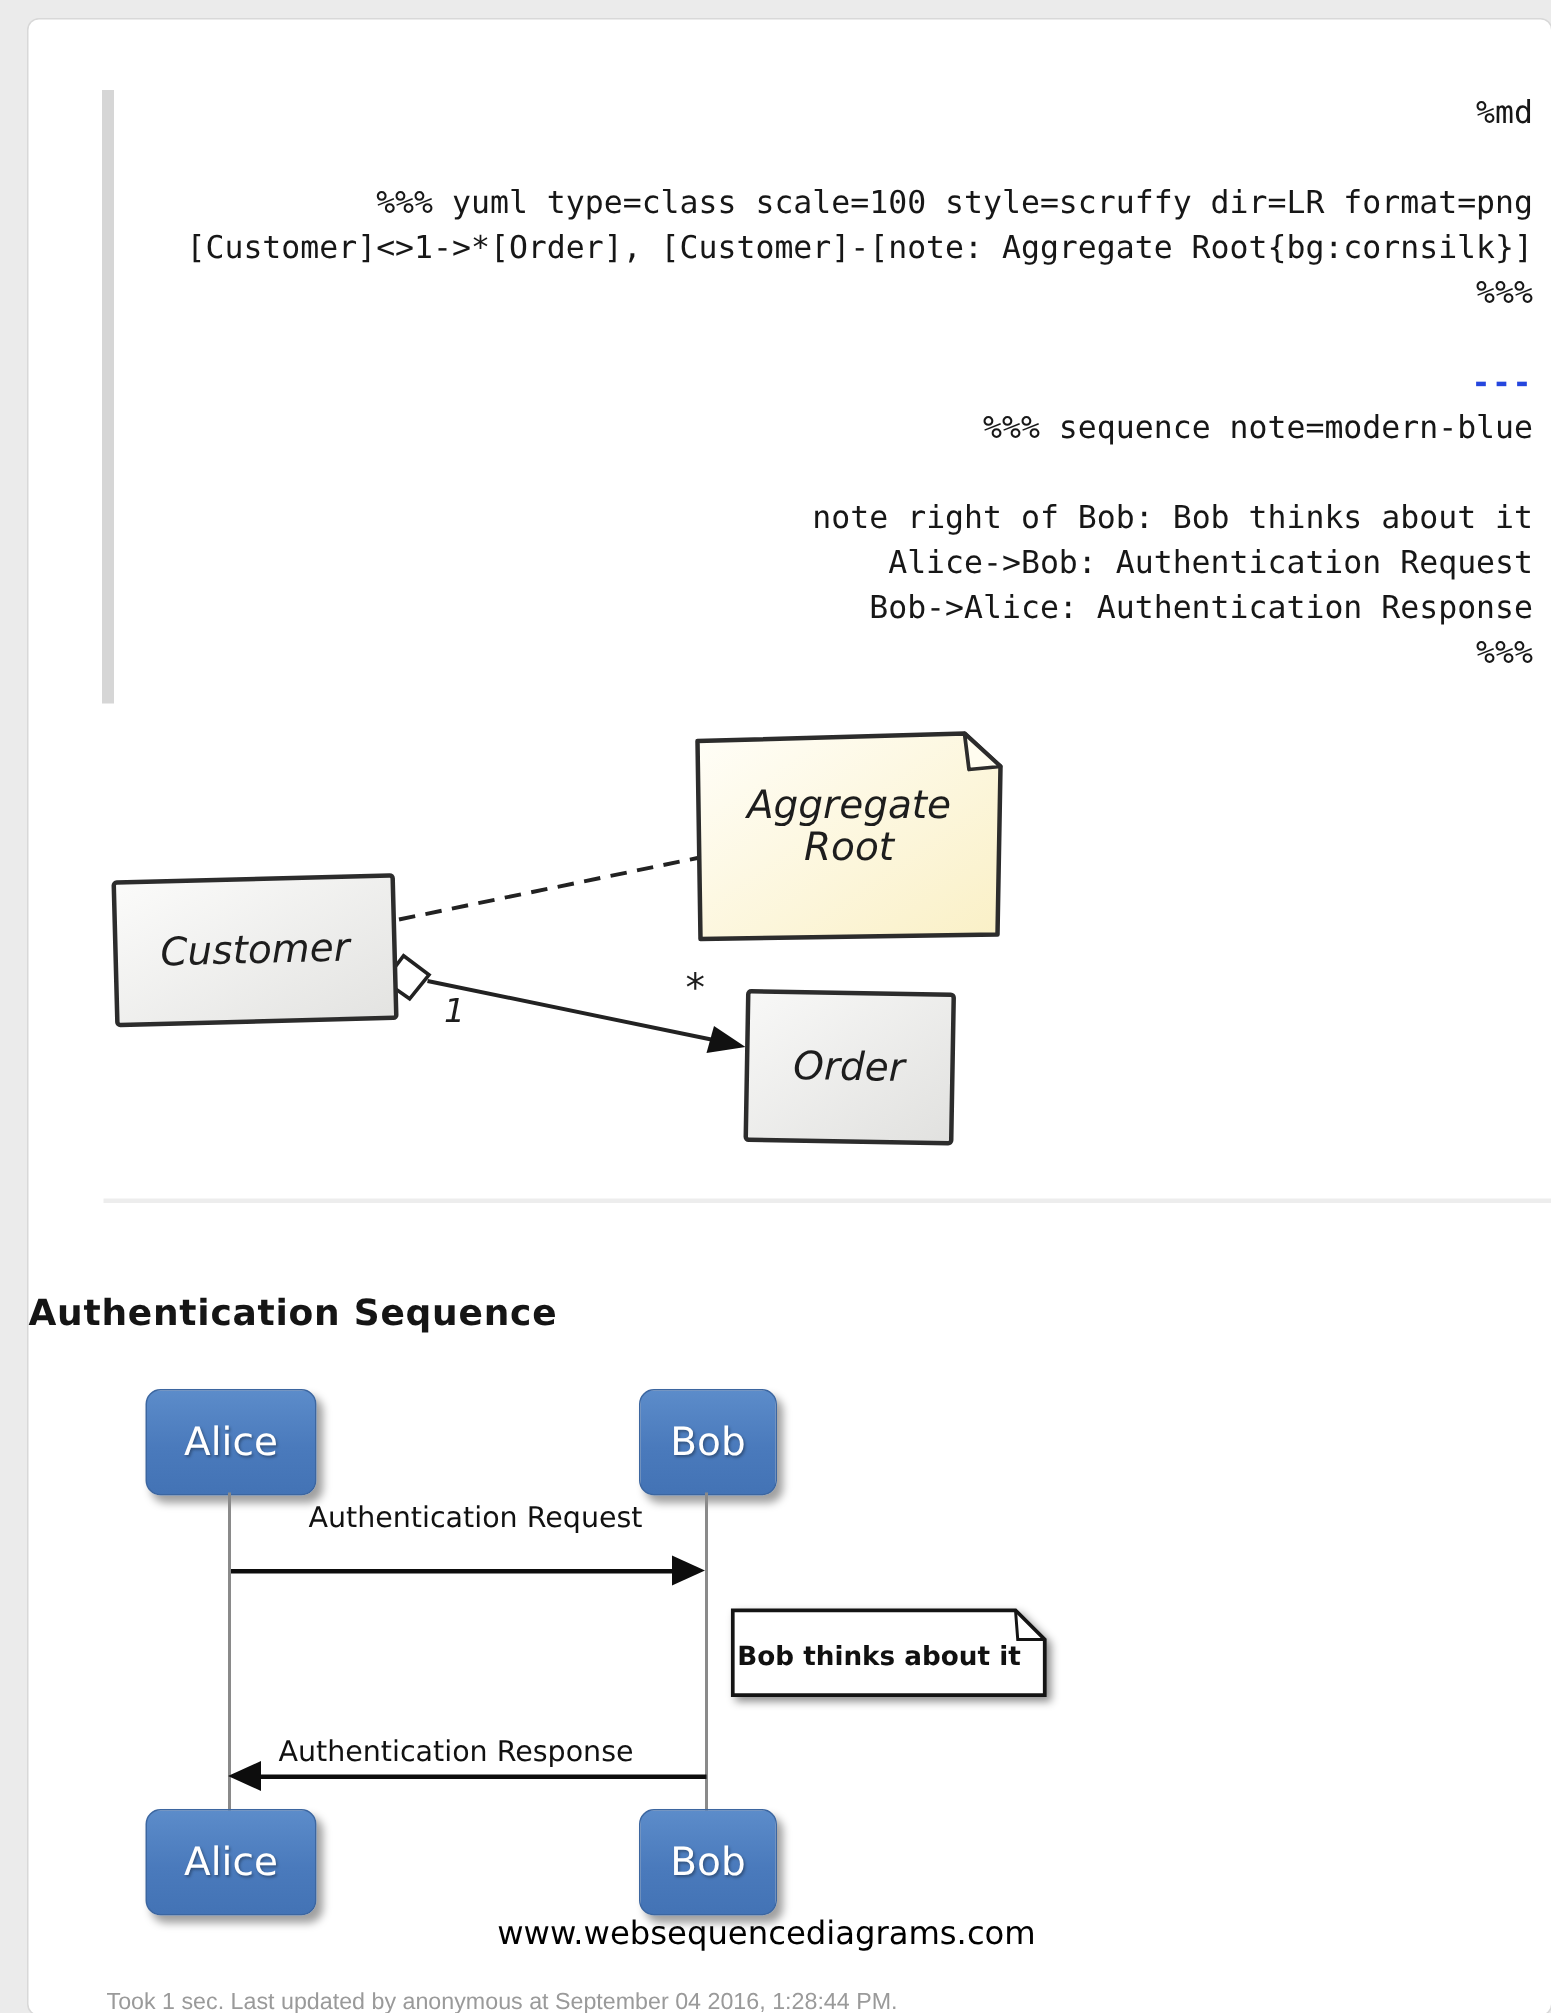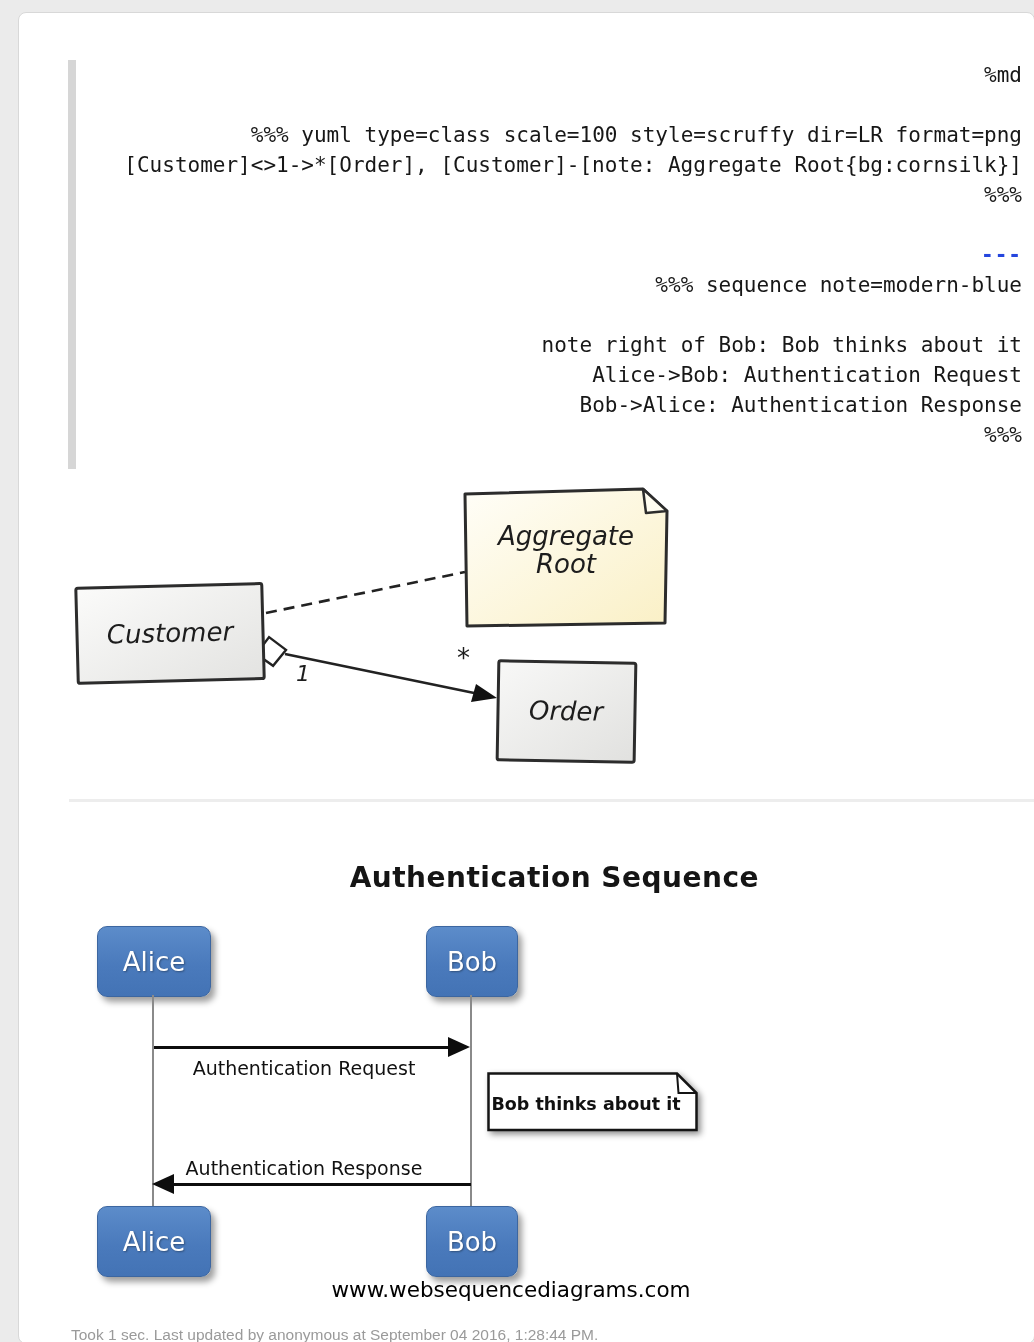--- a/index.html
+++ b/index.html
@@ -15,22 +15,22 @@
   .code-line.blue{color:#2546de;font-weight:bold;letter-spacing:1px;}
 
   
   .hr-sep{position:absolute;left:50px;top:786px;width:984px;height:3px;background:#ededed;}
 
   
   .classdiag{position:absolute;left:40px;top:462px;width:700px;height:300px;}
   .scruffy-text{font-family:"DejaVu Sans",sans-serif;font-style:italic;fill:#1d1d1d;}
 
   
-  .seq-title{position:absolute;left:0px;top:848px;width:740px;text-align:right;
-             font-size:28px;font-weight:bold;color:#151515;letter-spacing:0.5px;}
+  .seq-title{position:absolute;left:0px;top:848px;width:740px;text-align:left;
+             font-size:24px;font-weight:bold;color:#151515;letter-spacing:0.5px;}
   .actor{position:absolute;height:69px;border-radius:10px;border:1px solid #3c66a0;
          background:linear-gradient(180deg,#5c8cca 0%,#4a7abc 55%,#4373b5 100%);
          box-shadow:4px 5px 6px rgba(0,0,0,0.38);
          color:#ffffff;font-size:26px;display:flex;align-items:center;justify-content:center;
          text-shadow:1px 1px 2px rgba(0,0,0,0.35);}
   .lifeline{position:absolute;width:2px;background:#8a8a8a;}
   .msg-label{position:absolute;left:135px;width:300px;text-align:center;font-size:19px;color:#111;}
   .msg-line{position:absolute;height:3px;background:#0d0d0d;}
   .head-right{position:absolute;width:0;height:0;border-top:10px solid transparent;
               border-bottom:10px solid transparent;border-left:22px solid #0d0d0d;}
@@ -112,21 +112,21 @@
     <div class="hr-sep"></div>
 
     <div class="seq-title">Authentication Sequence</div>
 
     <div class="actor" style="left:78px;top:913px;width:112px;">Alice</div>
     <div class="actor" style="left:407px;top:913px;width:90px;">Bob</div>
 
     <div class="lifeline" style="left:133px;top:982px;height:212px;"></div>
     <div class="lifeline" style="left:451px;top:982px;height:212px;"></div>
 
-    <div class="msg-label" style="top:1044px;">Authentication Request</div>
+    <div class="msg-label" style="top:988px;padding-left:13px;">Authentication Request</div>
     <div class="msg-line" style="left:135px;top:1033px;width:296px;"></div>
     <div class="head-right" style="left:429px;top:1024px;"></div>
 
     <div class="seqnote">
       <svg viewBox="0 0 211 60" width="211" height="60">
         <polygon points="1.5,1.5 190,1.5 209.5,21 209.5,58 1.5,58" fill="#ffffff" stroke="#141414" stroke-width="2.5"></polygon>
         <polyline points="190,1.5 191.5,21 209.5,21" fill="none" stroke="#141414" stroke-width="2"></polyline>
         <text x="99" y="38" font-size="17.5" text-anchor="middle" fill="#111" font-family="DejaVu Sans, sans-serif">Bob thinks about it</text>
       </svg>
     </div>

